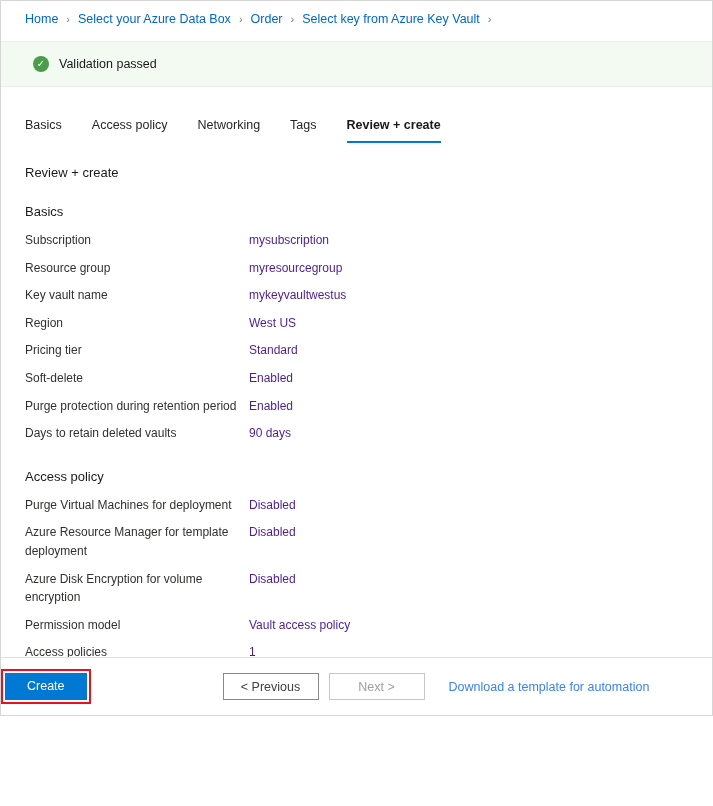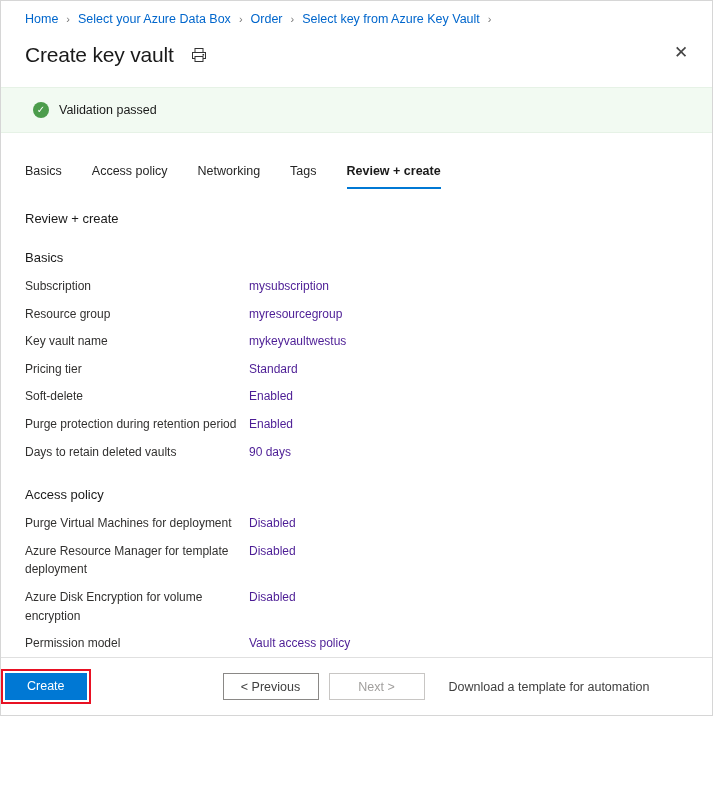--- a/index.html
+++ b/index.html
@@ -198,52 +198,40 @@
   .btn-nav.disabled {
     color: #a19f9d;
     border-color: #c8c6c4;
     cursor: default;
   }
   .prev-wrap { margin-left: 132px; }
   .next-wrap { margin-left: 10px; }
   .dl-link {
     margin-left: 24px;
     font-size: 12.5px;
-    color: #404040;
+    color: #3b82f6;
     cursor: pointer;
   }
 </style>
 </head>
 <body>
 
 <div id="app">
 
   <div class="breadcrumb">
     <span class="crumb">Home</span>
     <span class="crumb-sep">›</span>
     <span class="crumb">Select your Azure Data Box</span>
     <span class="crumb-sep">›</span>
     <span class="crumb">Order</span>
     <span class="crumb-sep">›</span>
     <span class="crumb">Select key from Azure Key Vault</span>
     <span class="crumb-sep">›</span>
   </div>
 
-  <div class="title-row">
-    <h1 class="page-title">Create key vault</h1>
-    <span class="printer-icon">
-      <svg width="16" height="16" viewBox="0 0 16 16" aria-hidden="true">
-        <rect x="4" y="1.5" width="8" height="4" fill="none" stroke="#333" stroke-width="1"></rect>
-        <rect x="1.5" y="5.5" width="13" height="6" fill="none" stroke="#333" stroke-width="1"></rect>
-        <rect x="4" y="9.5" width="8" height="5" fill="#fff" stroke="#333" stroke-width="1"></rect>
-        <rect x="11.5" y="7" width="1.6" height="1.6" fill="#333"></rect>
-      </svg>
-    </span>
-    <button class="close-btn">✕</button>
-  </div>
 
   <div class="banner">
     <span class="check-icon">✓</span>
     <span>Validation passed</span>
   </div>
 
   <div class="tabs">
     <div class="tab">Basics</div>
     <div class="tab">Access policy</div>
     <div class="tab">Networking</div>
@@ -260,20 +248,24 @@
         <div class="k">Subscription</div>
         <div class="v">mysubscription</div>
       </div>
       <div class="kv">
         <div class="k">Resource group</div>
         <div class="v">myresourcegroup</div>
       </div>
       <div class="kv">
         <div class="k">Key vault name</div>
         <div class="v">mykeyvaultwestus</div>
+      </div>
+      <div class="kv">
+        <div class="k">Region</div>
+        <div class="v">West US</div>
       </div>
       <div class="kv">
         <div class="k">Pricing tier</div>
         <div class="v">Standard</div>
       </div>
       <div class="kv">
         <div class="k">Soft-delete</div>
         <div class="v">Enabled</div>
       </div>
       <div class="kv">

